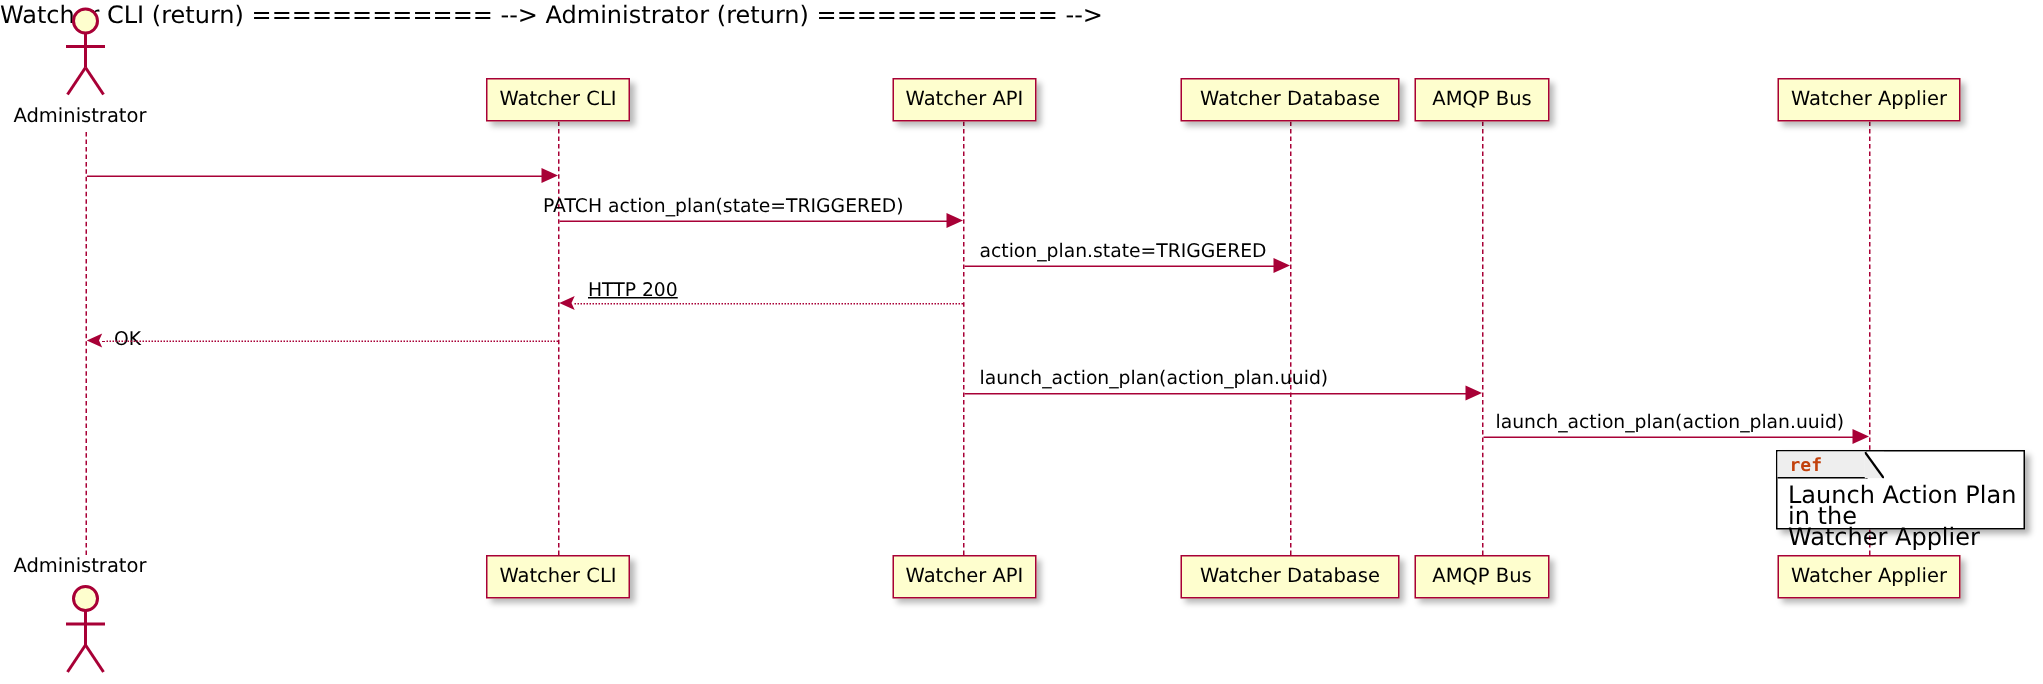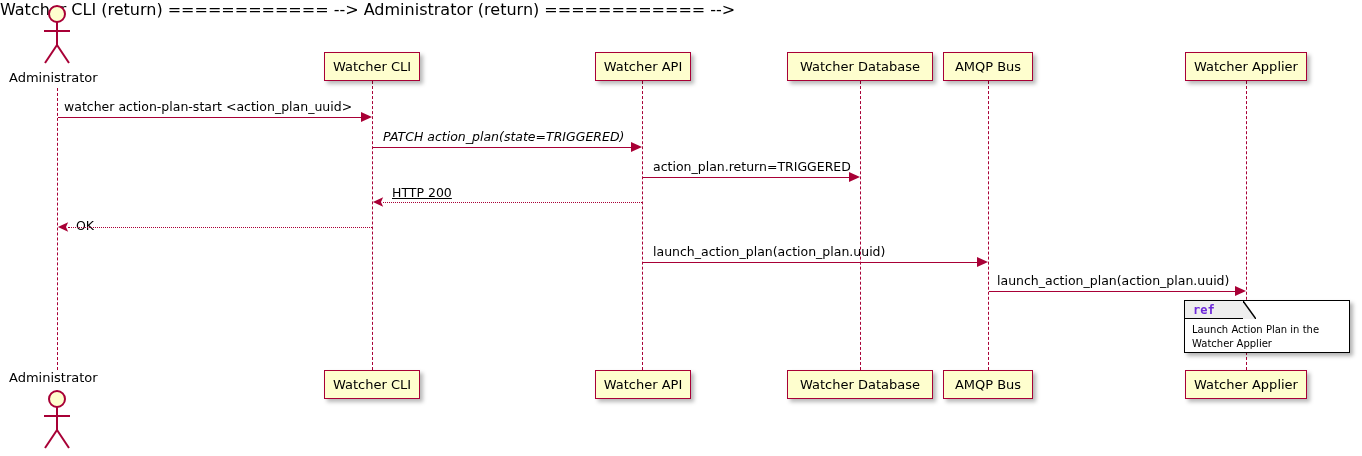--- a/index.html
+++ b/index.html
@@ -104,35 +104,35 @@
     background: #EEEEEE;
     border-right: 1.5px solid #000000;
     border-bottom: 1.5px solid #000000;
     display: flex;
     align-items: center;
     padding-left: 8px;
     padding-right: 18px;
     font-family: "DejaVu Sans Mono", "Liberation Mono", monospace;
     font-weight: bold;
     font-size: 12px;
-    color: #6d28d9;
+    color: #c2410c;
     line-height: 1;
   }
   .ref-tab-notch {
     position: absolute;
     top: 0;
     width: 13px;
     height: 18px;
     overflow: hidden;
   }
   .ref-text {
     position: absolute;
     left: 7px;
     top: 22px;
-    font-size: 10px;
+    font-size: 16px;
     color: #000000;
     line-height: 14px;
     white-space: pre-line;
   }
 </style>
 </head>
 <body>
 
 <div id="diagram">
 
@@ -163,31 +163,30 @@
 
   <div class="participant" style="left:595px; top:52px; width:96px;">Watcher API</div>
 
   <div class="participant" style="left:787px; top:52px; width:146px;">Watcher Database</div>
 
   <div class="participant" style="left:943px; top:52px; width:90px;">AMQP Bus</div>
 
   <div class="participant" style="left:1185px; top:52px; width:122px;">Watcher Applier</div>
 
   
-  <div class="msg-label" style="left:64px; top:101px;">watcher action-plan-start &lt;action_plan_uuid&gt;</div>
   <div class="msg-line" style="left:58px; top:117px; width:306px;"></div>
   <div class="arrow-head right" style="left:361px; top:112px;"></div>
 
   
-  <div class="msg-label" style="left:383px; top:131px;font-style:italic;">PATCH action_plan(state=TRIGGERED)</div>
+  <div class="msg-label" style="left:362px; top:131px;">PATCH action_plan(state=TRIGGERED)</div>
   <div class="msg-line" style="left:373px; top:147px; width:261px;"></div>
   <div class="arrow-head right" style="left:631px; top:142px;"></div>
 
   
-  <div class="msg-label" style="left:653px; top:161px;">action_plan.return=TRIGGERED</div>
+  <div class="msg-label" style="left:653px; top:161px;">action_plan.state=TRIGGERED</div>
   <div class="msg-line" style="left:643px; top:177px; width:209px;"></div>
   <div class="arrow-head right" style="left:849px; top:172px;"></div>
 
    Watcher CLI (return) ============ --&gt;
   <div class="msg-label" style="left:392px; top:187px;text-decoration:underline;">HTTP 200</div>
   <div class="msg-line dotted" style="left:383px; top:202px; width:259px;"></div>
   <svg class="arrow-open" style="left:372px; top:196px;" width="14" height="13" viewBox="0 0 14 13">
     <path d="M1 6.5 L13 1 L10.5 6.5 L13 12 Z" fill="#A80036"></path>
   </svg>
 

